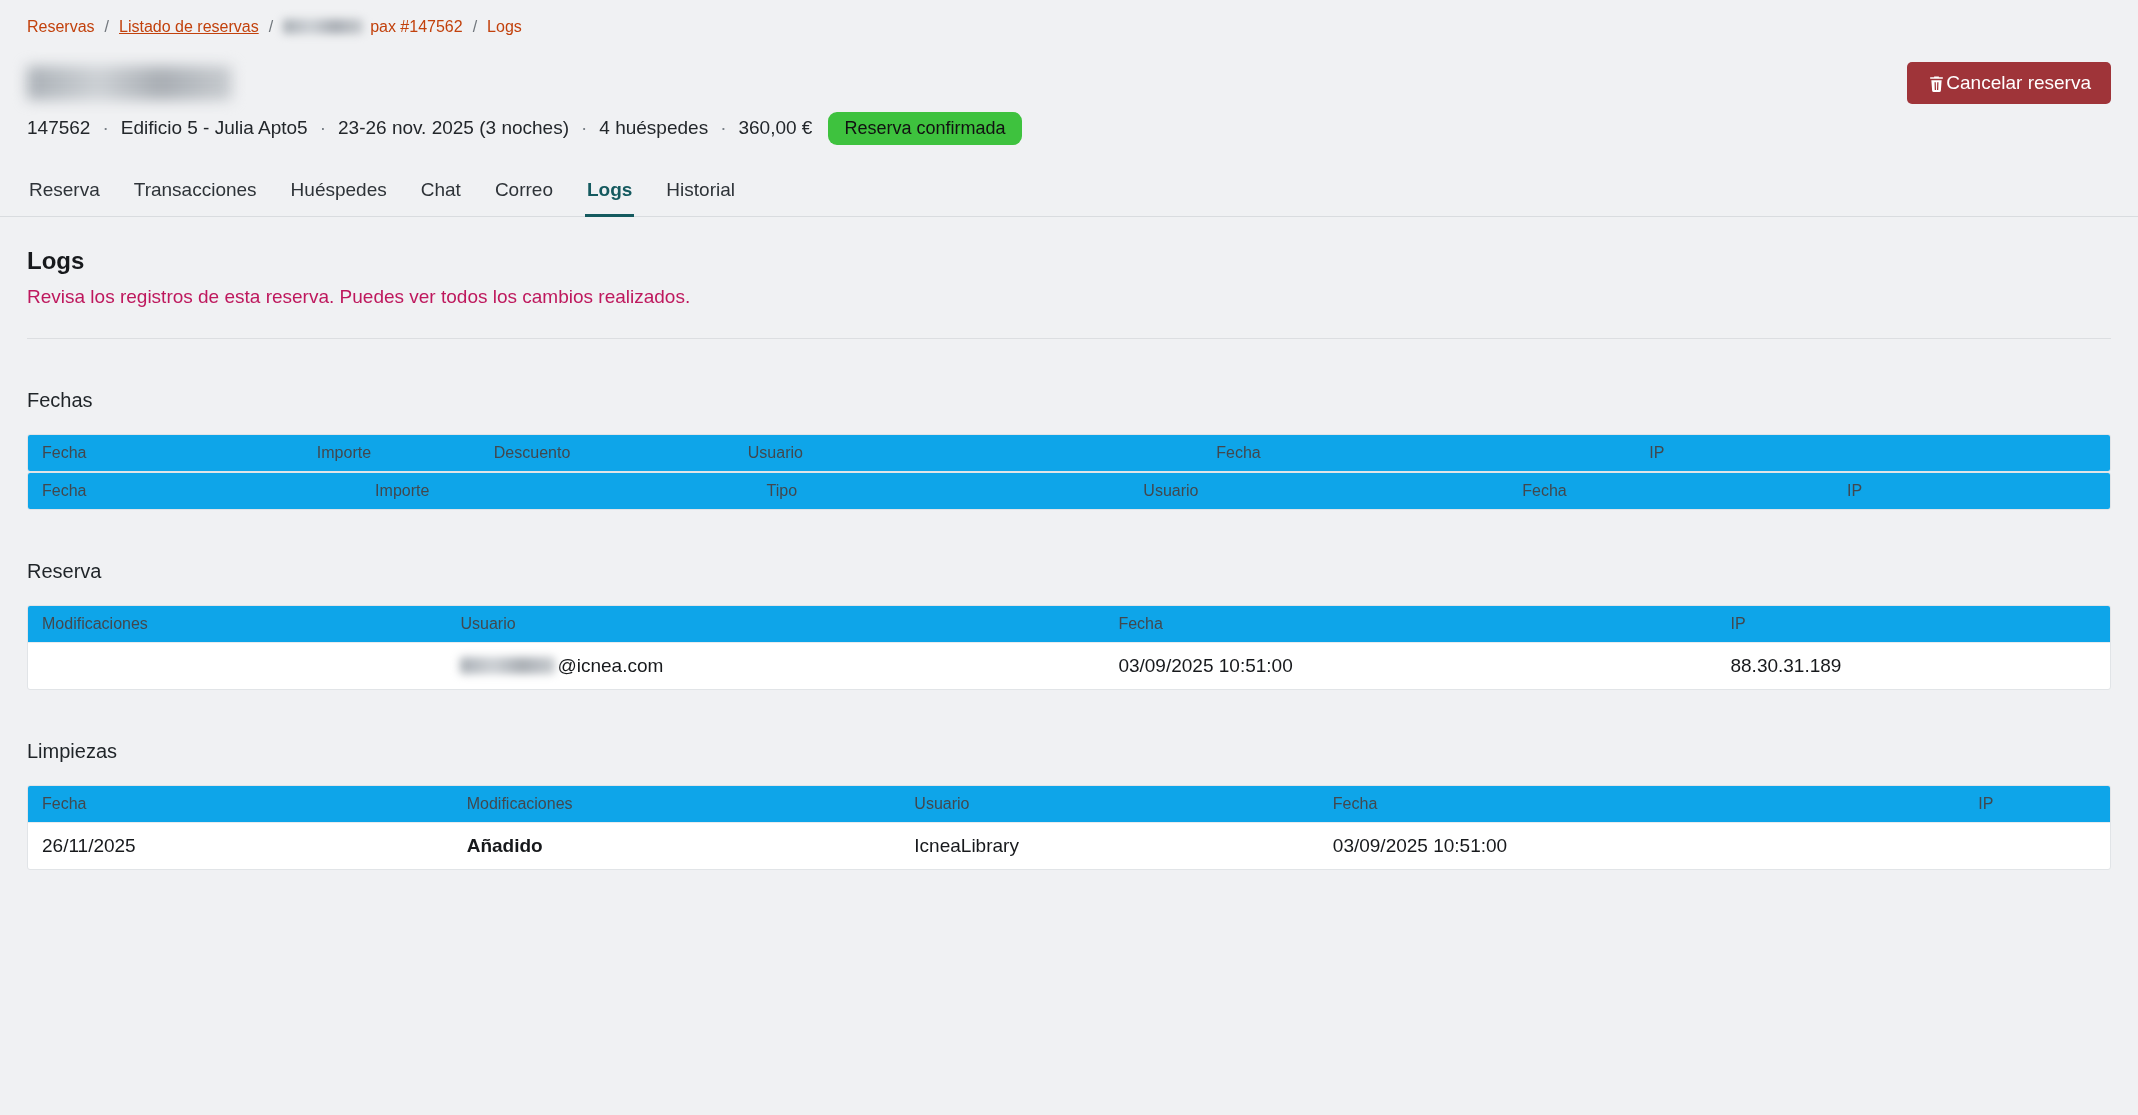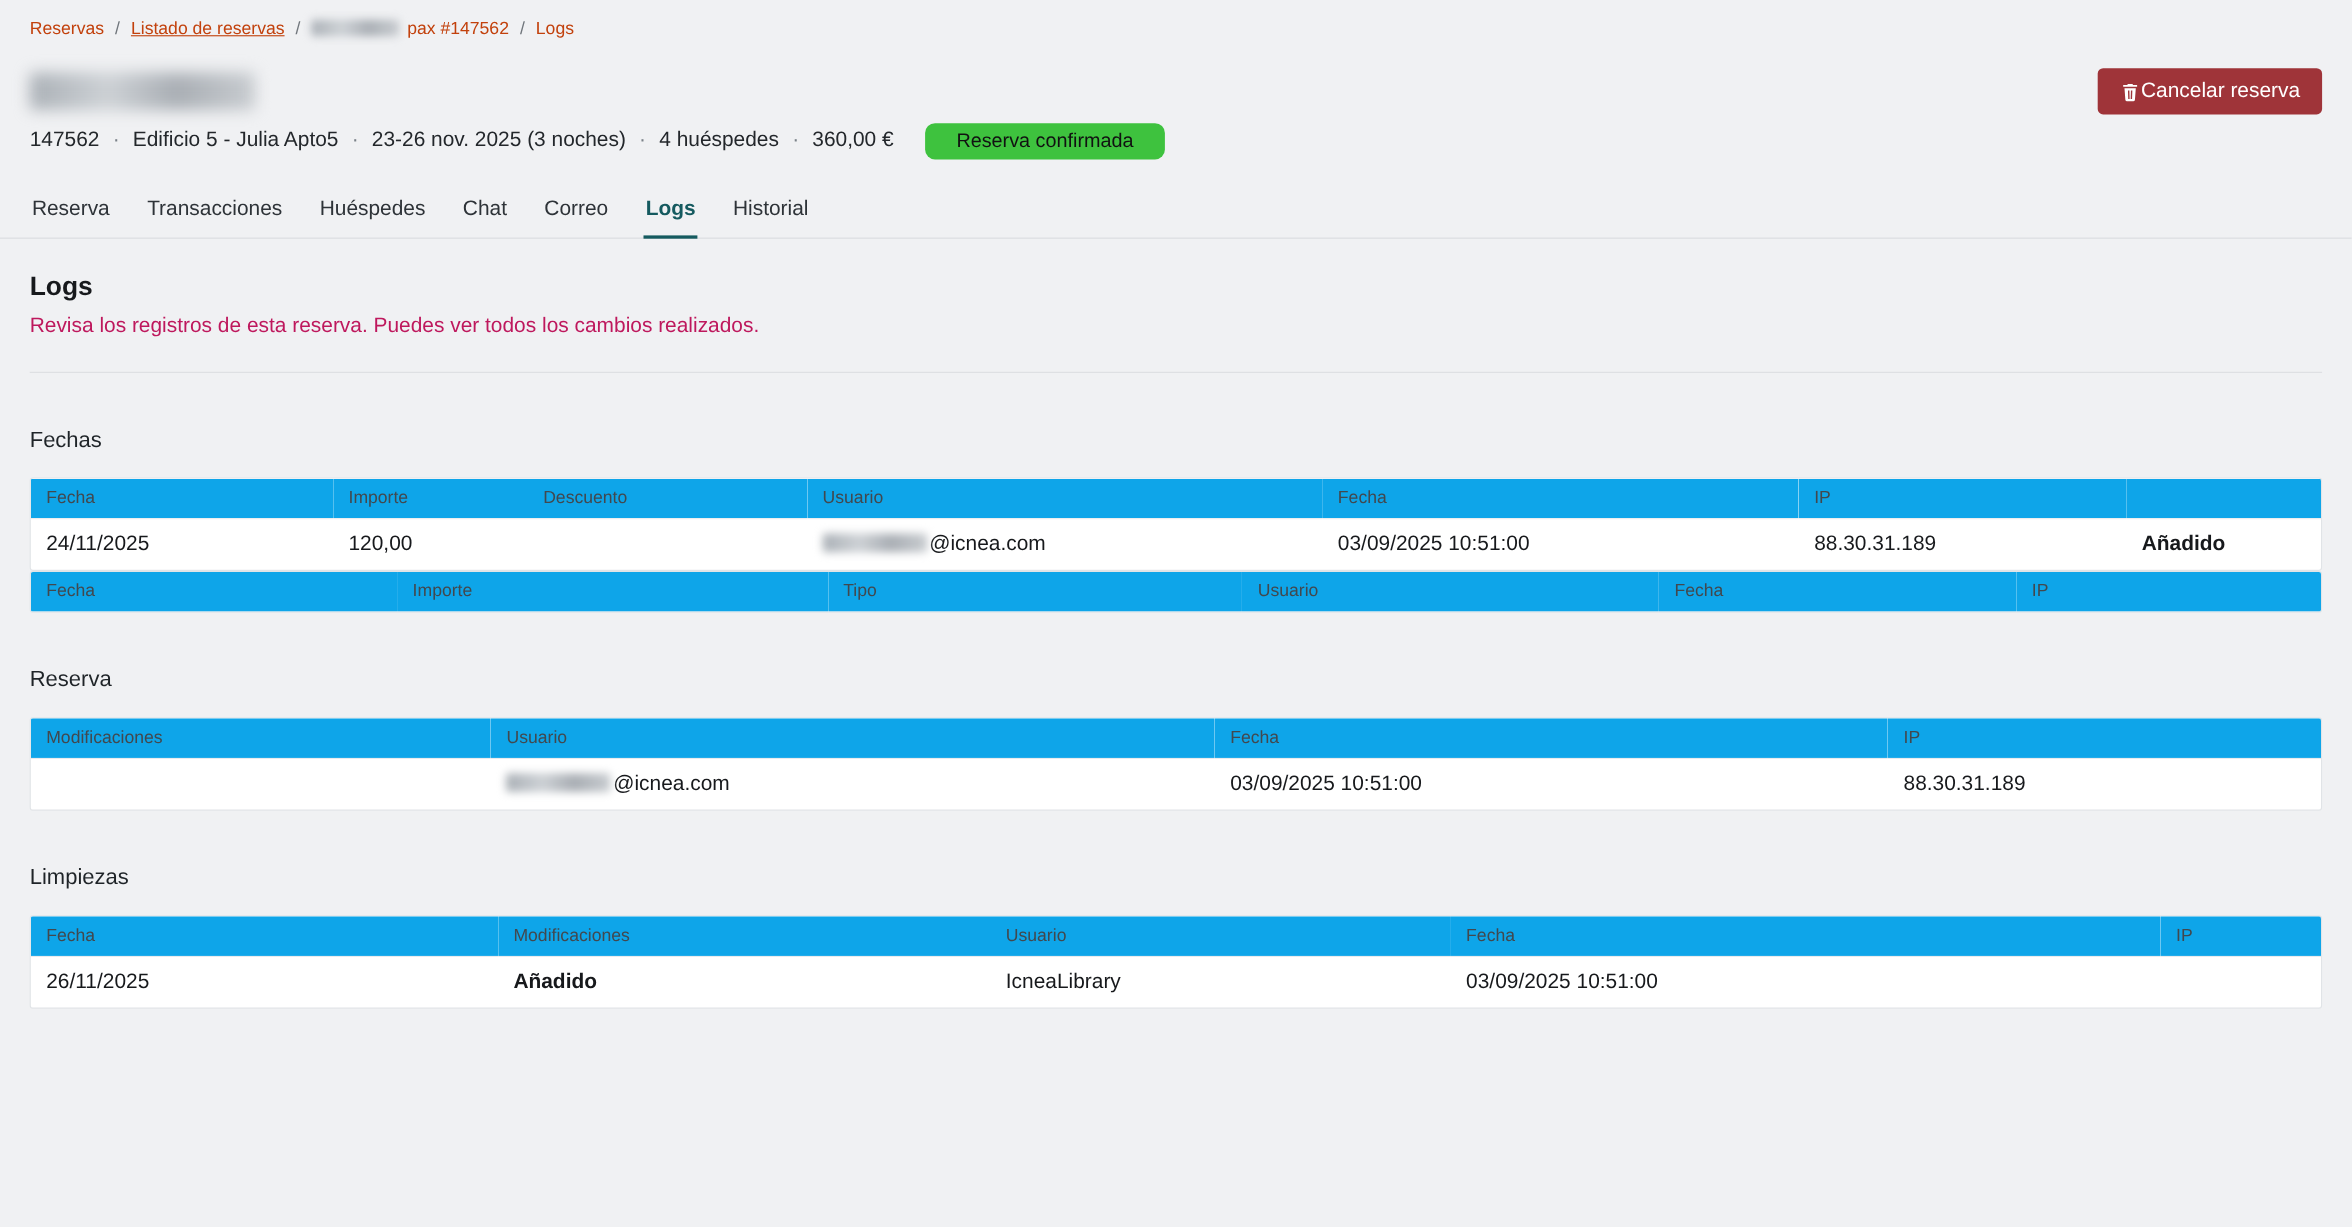--- a/index.html
+++ b/index.html
@@ -54,22 +54,22 @@
   .summary {
     margin-top: 8px;
     padding: 0 27px;
     display: flex; align-items: center; gap: 12px;
     font-size: 19px; color: #23272b;
     height: 32px;
   }
   .sep { color: #7a8188; }
   .badge {
     background: #3ec23e; color: #111111;
-    font-size: 18px; padding: 6px 28px;
-    border-radius: 9px; margin-left: 17px;
+    font-size: 18px; padding: 6px 16px;
+    border-radius: 9px; margin-left: 4px;
     white-space: nowrap;
   }
 
   
   .tabs {
     margin-top: 22px;
     padding: 0 27px;
     display: flex; gap: 30px;
     border-bottom: 1px solid #d9dcdf;
   }
@@ -197,29 +197,20 @@
             <th>Fecha</th>
             <th>Importe</th>
             <th>Descuento</th>
             <th>Usuario</th>
             <th>Fecha</th>
             <th>IP</th>
             <th></th>
           </tr>
         </thead>
         <tbody>
-          <tr>
-            <td>24/11/2025</td>
-            <td>120,00</td>
-            <td></td>
-            <td><span class="redacted redacted-email"></span><span>@icnea.com</span></td>
-            <td>03/09/2025 10:51:00</td>
-            <td>88.30.31.189</td>
-            <td class="added">Añadido</td>
-          </tr>
         </tbody>
       </table>
     </div>
 
     <div class="table-wrap">
       <table class="log-table">
         <colgroup>
           <col style="width:16%">
             <col style="width:18.8%">
             <col style="width:18.1%">

